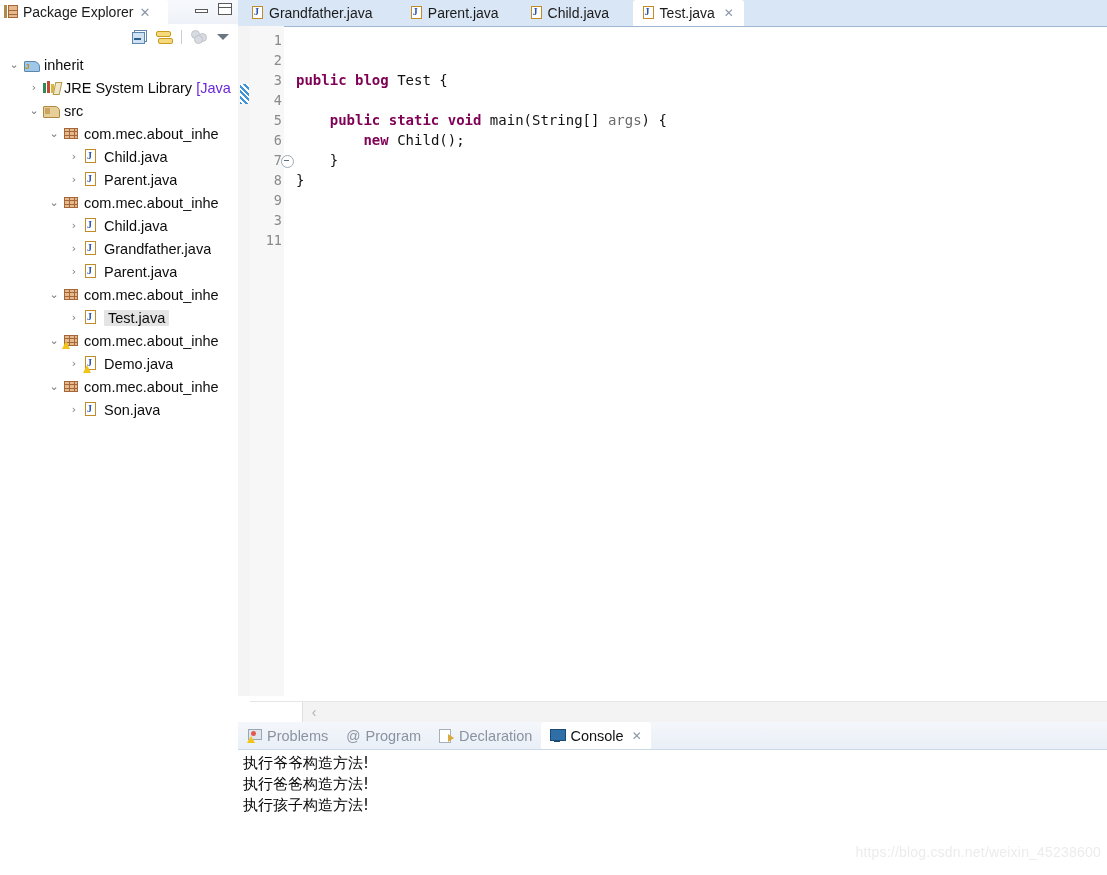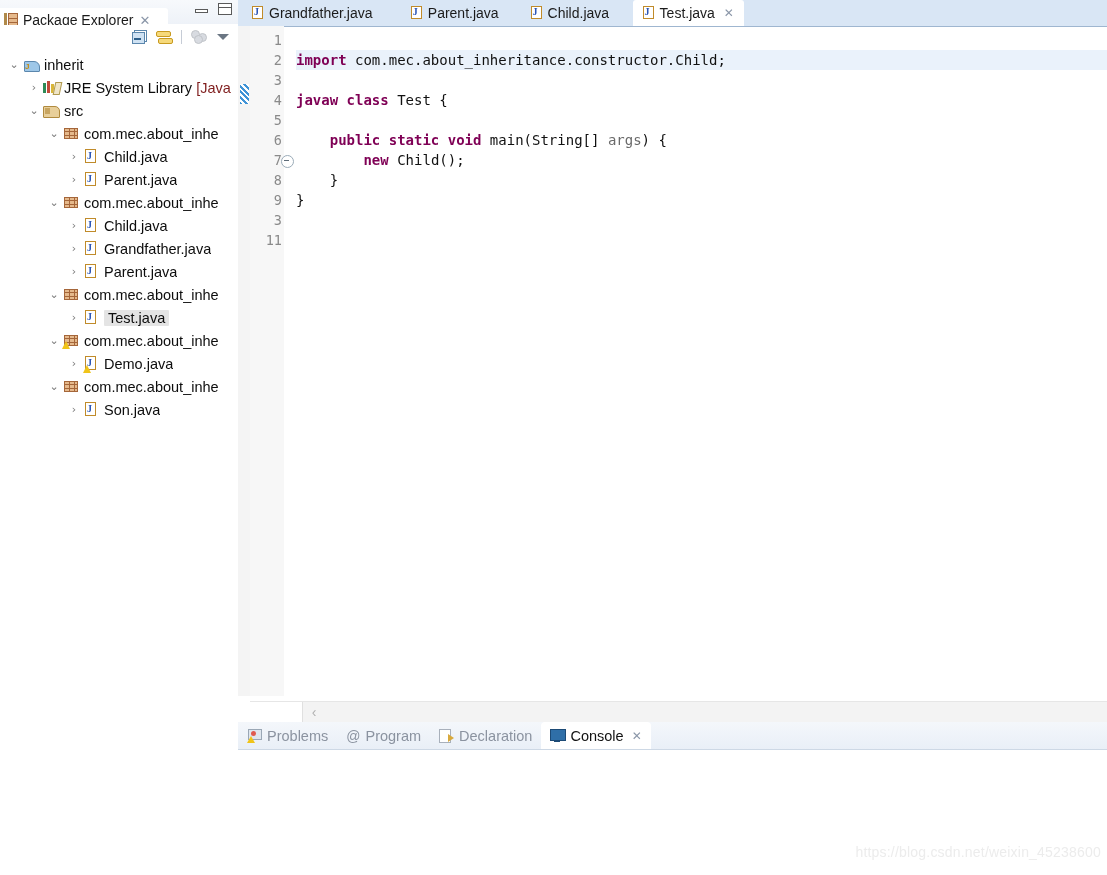--- a/index.html
+++ b/index.html
@@ -22,21 +22,21 @@
     width: 238px; height: 875px;
     background: #ffffff;
   }
   .pe-titlebar {
     position: relative;
     height: 24px;
     background: linear-gradient(to bottom, #f7f9fc 0%, #eef2f8 100%);
     border-bottom: 1px solid #ffffff;
   }
   .pe-title-tab {
-    position: absolute; left: 0; top: 8px;
+    position: absolute; left: 0; top: 0;
     height: 24px; width: 168px;
     background: #ffffff;
     border-top-right-radius: 3px;
     display: flex; align-items: center;
     padding-left: 4px;
     box-sizing: border-box;
   }
   .pe-title-text {
     font-size: 14px; color: #1a1a1a;
     margin-left: 5px; white-space: nowrap;
@@ -71,21 +71,21 @@
     white-space: nowrap; font-size: 14.5px; color: #0d0d0d;
     position: relative;
   }
   .tarrow {
     width: 16px; flex: 0 0 16px; text-align: center;
     color: #7a7a7a; font-size: 11px; line-height: 1;
     font-family: "DejaVu Sans", sans-serif;
   }
   .ticon { width: 18px; flex: 0 0 18px; display:flex; align-items:center; justify-content:center; margin-right: 4px;}
   .tlabel { overflow: hidden; }
-  .tlabel .dim { color: #7f1d1d; text-align: right; }
+  .tlabel .dim { color: #6d28d9; text-align: right; }
   .tsel { background: #e4e4e4; padding: 0 4px; border-radius: 1px; }
 
   
   .ic-proj { width:16px;height:14px;position:relative; }
   .ic-proj .body { position:absolute; left:1px; top:3px; width:14px; height:9px; background:#9ec7e8; border:1px solid #5b87ad; border-radius:1px 6px 1px 1px;}
   .ic-proj .j { position:absolute; left:2px; top:4px; font-size:8px; color:#c58b10; font-weight:bold;}
   .ic-jre { width:17px;height:13px;position:relative;}
   .ic-jre .b1{position:absolute;left:0;top:2px;width:3px;height:10px;background:#2e8b57;}
   .ic-jre .b2{position:absolute;left:4px;top:0px;width:3px;height:12px;background:#c04a3a;}
   .ic-jre .b3{position:absolute;left:8px;top:3px;width:3px;height:9px;background:#d8b63a;}
@@ -505,23 +505,22 @@
         <div class="gline">6</div>
         <div class="gline">7<span class="foldmark"></span></div>
         <div class="gline">8</div>
         <div class="gline">9</div>
         <div class="gline">3</div>
         <div class="gline">11</div>
       </div>
 
     <div class="codearea" id="codearea">
         <div class="cline"><span></span></div>
-        <div class="cline hl"><span class="kw">import</span><span> com.mec.about_inheritance.constructor.Child;</span></div>
         <div class="cline"><span></span></div>
-        <div class="cline"><span class="kw">javaw class</span><span> Test {</span></div>
+        <div class="cline"><span class="kw">public blog</span><span> Test {</span></div>
         <div class="cline"><span></span></div>
         <div class="cline"><span>    </span><span class="kw">public static void</span><span> main(String[] </span><span class="param">args</span><span>) {</span></div>
         <div class="cline"><span>        </span><span class="kw">new</span><span> Child();</span></div>
         <div class="cline"><span>    }</span></div>
         <div class="cline"><span>}</span></div>
         <div class="cline"><span></span></div>
       </div>
 
     <div class="hscroll">
       <div class="thumb"></div>
@@ -553,17 +552,22 @@
         <div class="btab active">
           <span class="ic-console">
             <span class="scr"></span>
             <span class="base"></span>
           </span>
           <span>Console</span>
           <span class="xclose">✕</span>
         </div>
       </div>
     <div class="consolebody">
+      <div id="consoleout">
+          <div class="coutline">执行爷爷构造方法!</div>
+          <div class="coutline">执行爸爸构造方法!</div>
+          <div class="coutline">执行孩子构造方法!</div>
+        </div>
       <div class="watermark">https://blog.csdn.net/weixin_45238600</div>
     </div>
   </div>
 
 </div>
 
 </body></html>

